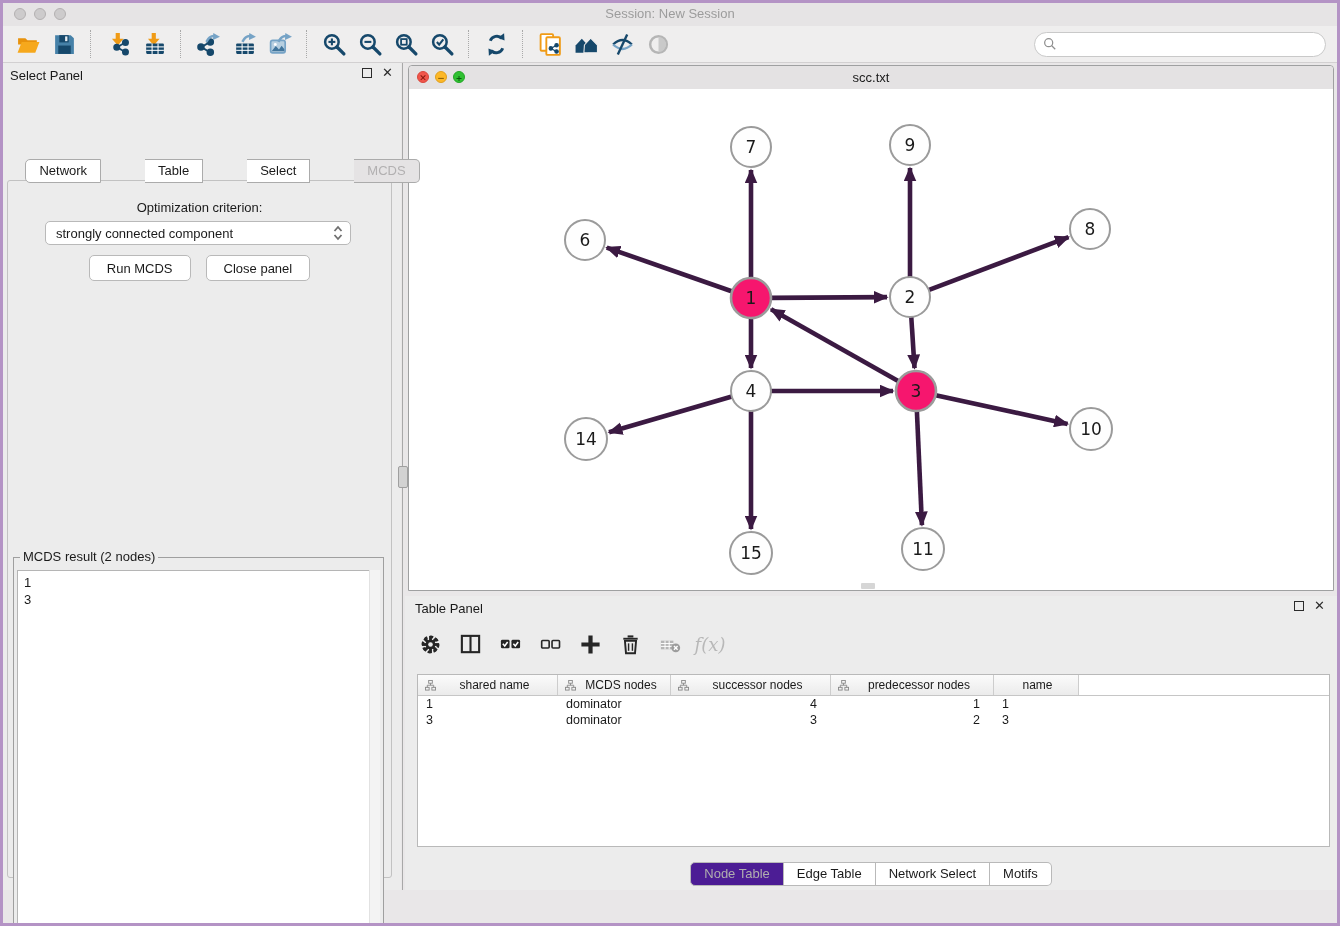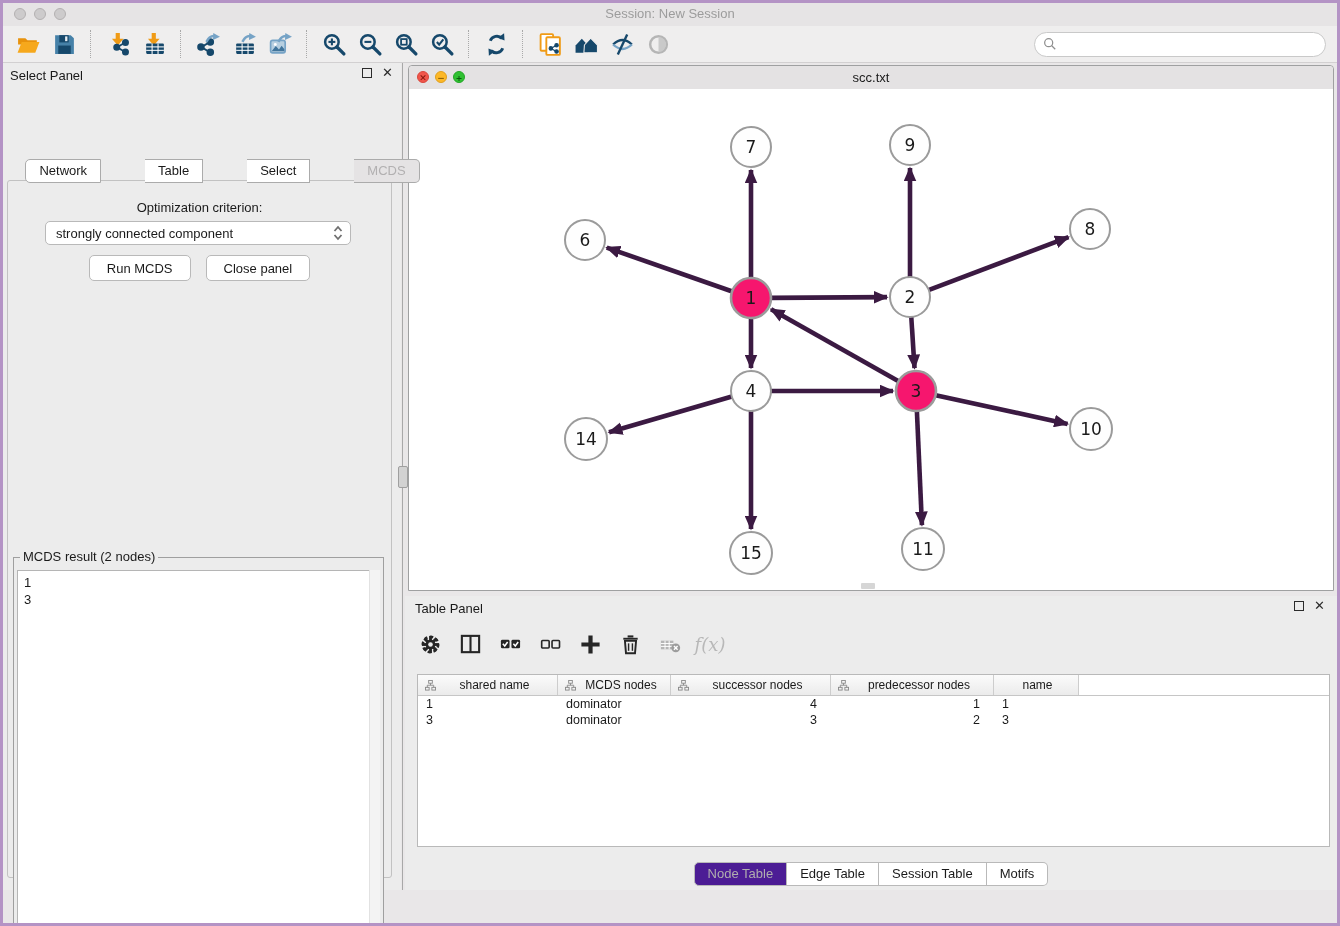--- a/index.html
+++ b/index.html
@@ -505,18 +505,18 @@
             <div class="td" style="width: 113px;">dominator</div>
             <div class="td r" style="width: 160px;">3</div>
             <div class="td r" style="width: 163px;">2</div>
             <div class="td" style="width: 85px;">3</div>
           </div>
         </div>
     </div>
     <div class="ttabs" id="table-tabs">
         <span class="ttab sel">Node Table</span>
         <span class="ttab">Edge Table</span>
-        <span class="ttab">Session Table</span>
+        <span class="ttab">Network Select</span>
         <span class="ttab">Motifs</span>
       </div>
   </div>
 
 </div>
 
 </body></html>

